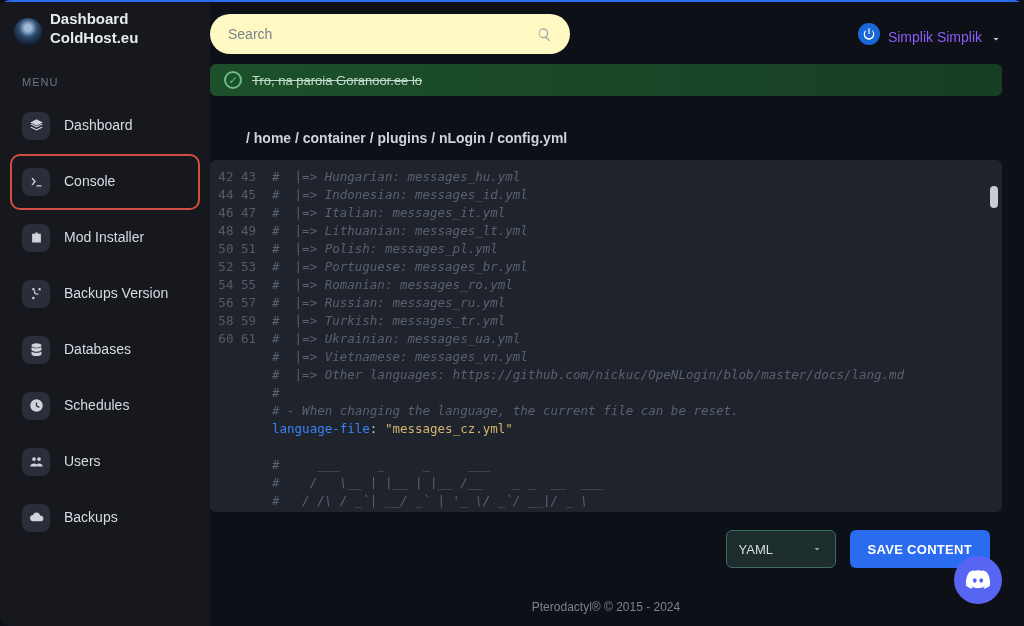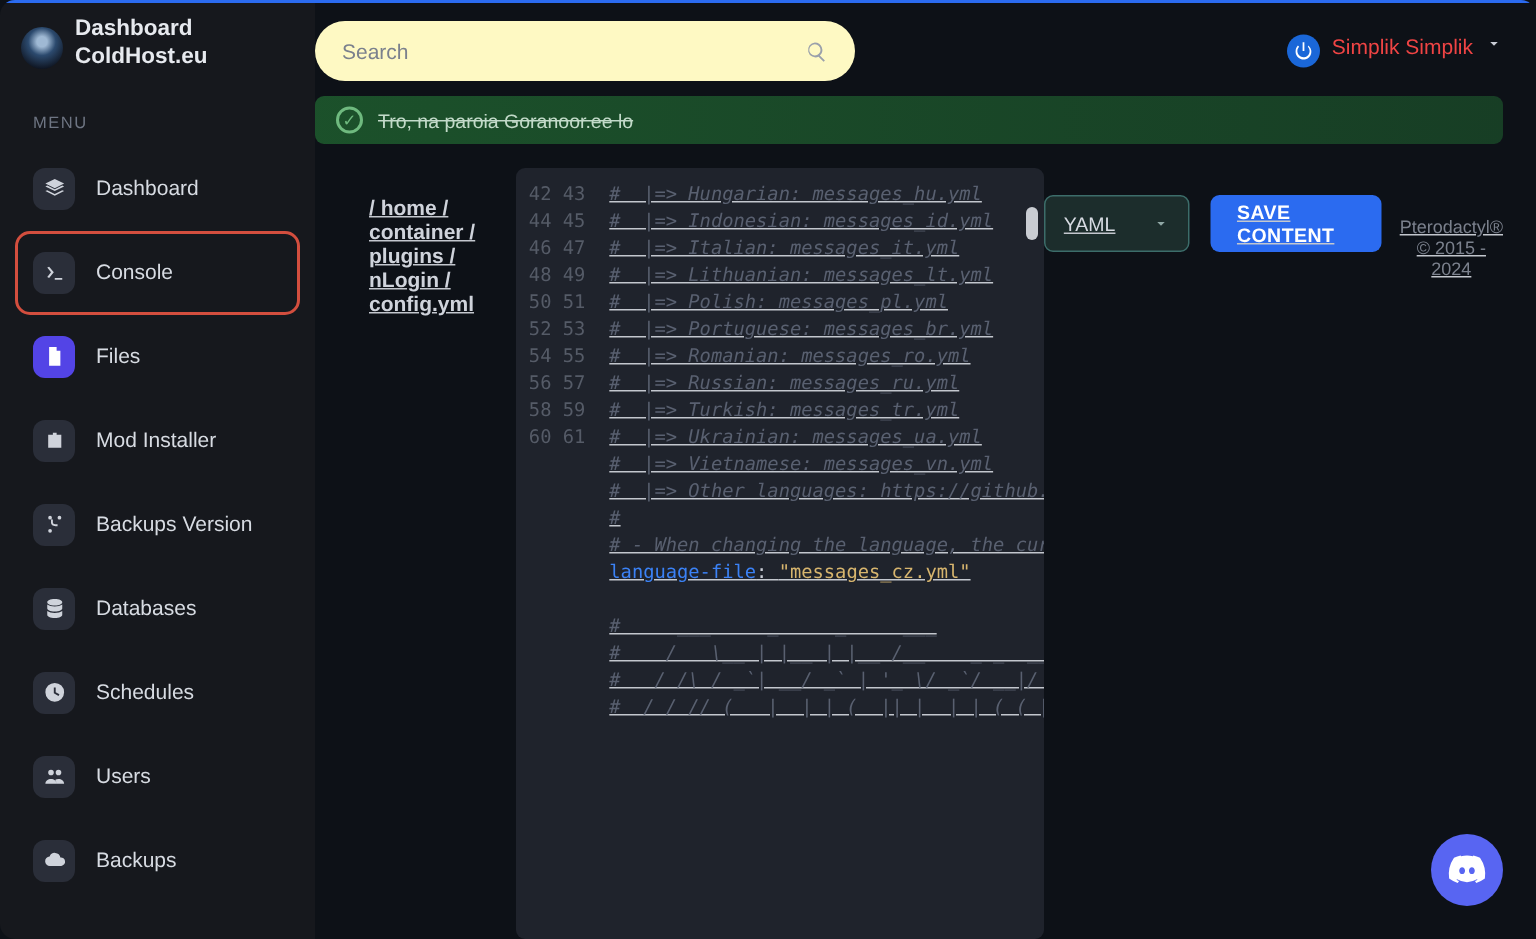--- a/index.html
+++ b/index.html
@@ -40,41 +40,41 @@
 .nav-item .icon-holder svg { width: 15px; height: 15px; fill: #cfd3db; }
 .nav-item.active .icon-holder svg { fill: #ffffff; }
 
 .main { flex: 1; display: flex; flex-direction: column; position: relative; }
 .topbar { display: flex; align-items: center; gap: 16px; padding: 12px 22px 0 0; }
 .search {
   flex: 0 0 360px; height: 40px; background: #fef9c3; border-radius: 22px;
   display: flex; align-items: center; padding: 0 18px; color: #7b818d;
   font-size: 14px; justify-content: space-between;
 }
-.user-chip { margin-left: auto; display: flex; align-items: flex-start; gap: 8px; color: #ef4444; font-size: 14px; }
+.user-chip { margin-left: auto; display: flex; align-items: flex-end; gap: 8px; color: #8b5cf6; font-size: 14px; }
 .user-avatar {
   width: 22px; height: 22px; border-radius: 50%; background: #1a67d8;
   display: flex; align-items: center; justify-content: center;
 }
 .user-avatar svg { width: 14px; height: 14px; fill: #fff; }
 .chev-down { width: 12px; height: 12px; fill: #c9cdd6; }
 
 .banner {
   margin: 10px 22px 0 0; height: 32px;
   background: linear-gradient(90deg, rgba(30,92,46,0.85), rgba(30,92,46,0.6));
   border-radius: 6px; display: flex; align-items: center; gap: 10px;
   padding: 0 14px; color: #e0f3e5; font-size: 13px;
 }
 .banner .strike { text-decoration: line-through; opacity: 0.85; filter: blur(0.3px); }
 .banner .check {
   width: 18px; height: 18px; border-radius: 50%; border: 2px solid #6fba7f;
   display: flex; align-items: center; justify-content: center; font-size: 11px; color: #6fba7f;
 }
 
-.content { padding: 16px 22px 0 0; display: flex; flex-direction: row; flex: 1; min-height: 0; text-decoration: underline; }
+.content { padding: 16px 22px 0 0; display: flex; flex-direction: column; flex: 1; min-height: 0; }
 .breadcrumb { padding: 18px 0 14px 36px; font-size: 14px; color: #cfd3db; font-weight: 600; }
 .editor {
   margin-left: 0; background: #1f232c; border-radius: 6px;
   position: relative; flex: 0 0 352px; overflow: hidden;
   font-family: "SFMono-Regular", Menlo, Consolas, monospace; font-size: 12.5px;
 }
 .gutter {
   position: absolute; left: 0; top: 0; bottom: 0; width: 54px;
   color: #555b67; text-align: right; padding: 8px 8px 0 0; line-height: 18px;
 }
@@ -131,28 +131,20 @@
           </span>
         <span>Dashboard</span>
       </div>
       <div class="nav-item highlight">
         <span class="icon-holder">
             <svg viewBox="0 0 24 24">
               <path d="M4 17l4-5-4-5 2-1 5 6-5 6-2-1zm8 1h8v2h-8v-2z"></path>
             </svg>
           </span>
         <span>Console</span>
-      </div>
-      <div class="nav-item active">
-        <span class="icon-holder">
-            <svg viewBox="0 0 24 24">
-              <path d="M6 2h8l4 4v16H6V2zm8 0v4h4"></path>
-            </svg>
-          </span>
-        <span>Files</span>
       </div>
       <div class="nav-item">
         <span class="icon-holder">
             <svg viewBox="0 0 24 24">
               <path d="M10 4h4v2h5v14H5V6h5V4zm0 2V5h4v1h-4z"></path>
             </svg>
           </span>
         <span>Mod Installer</span>
       </div>
       <div class="nav-item">

